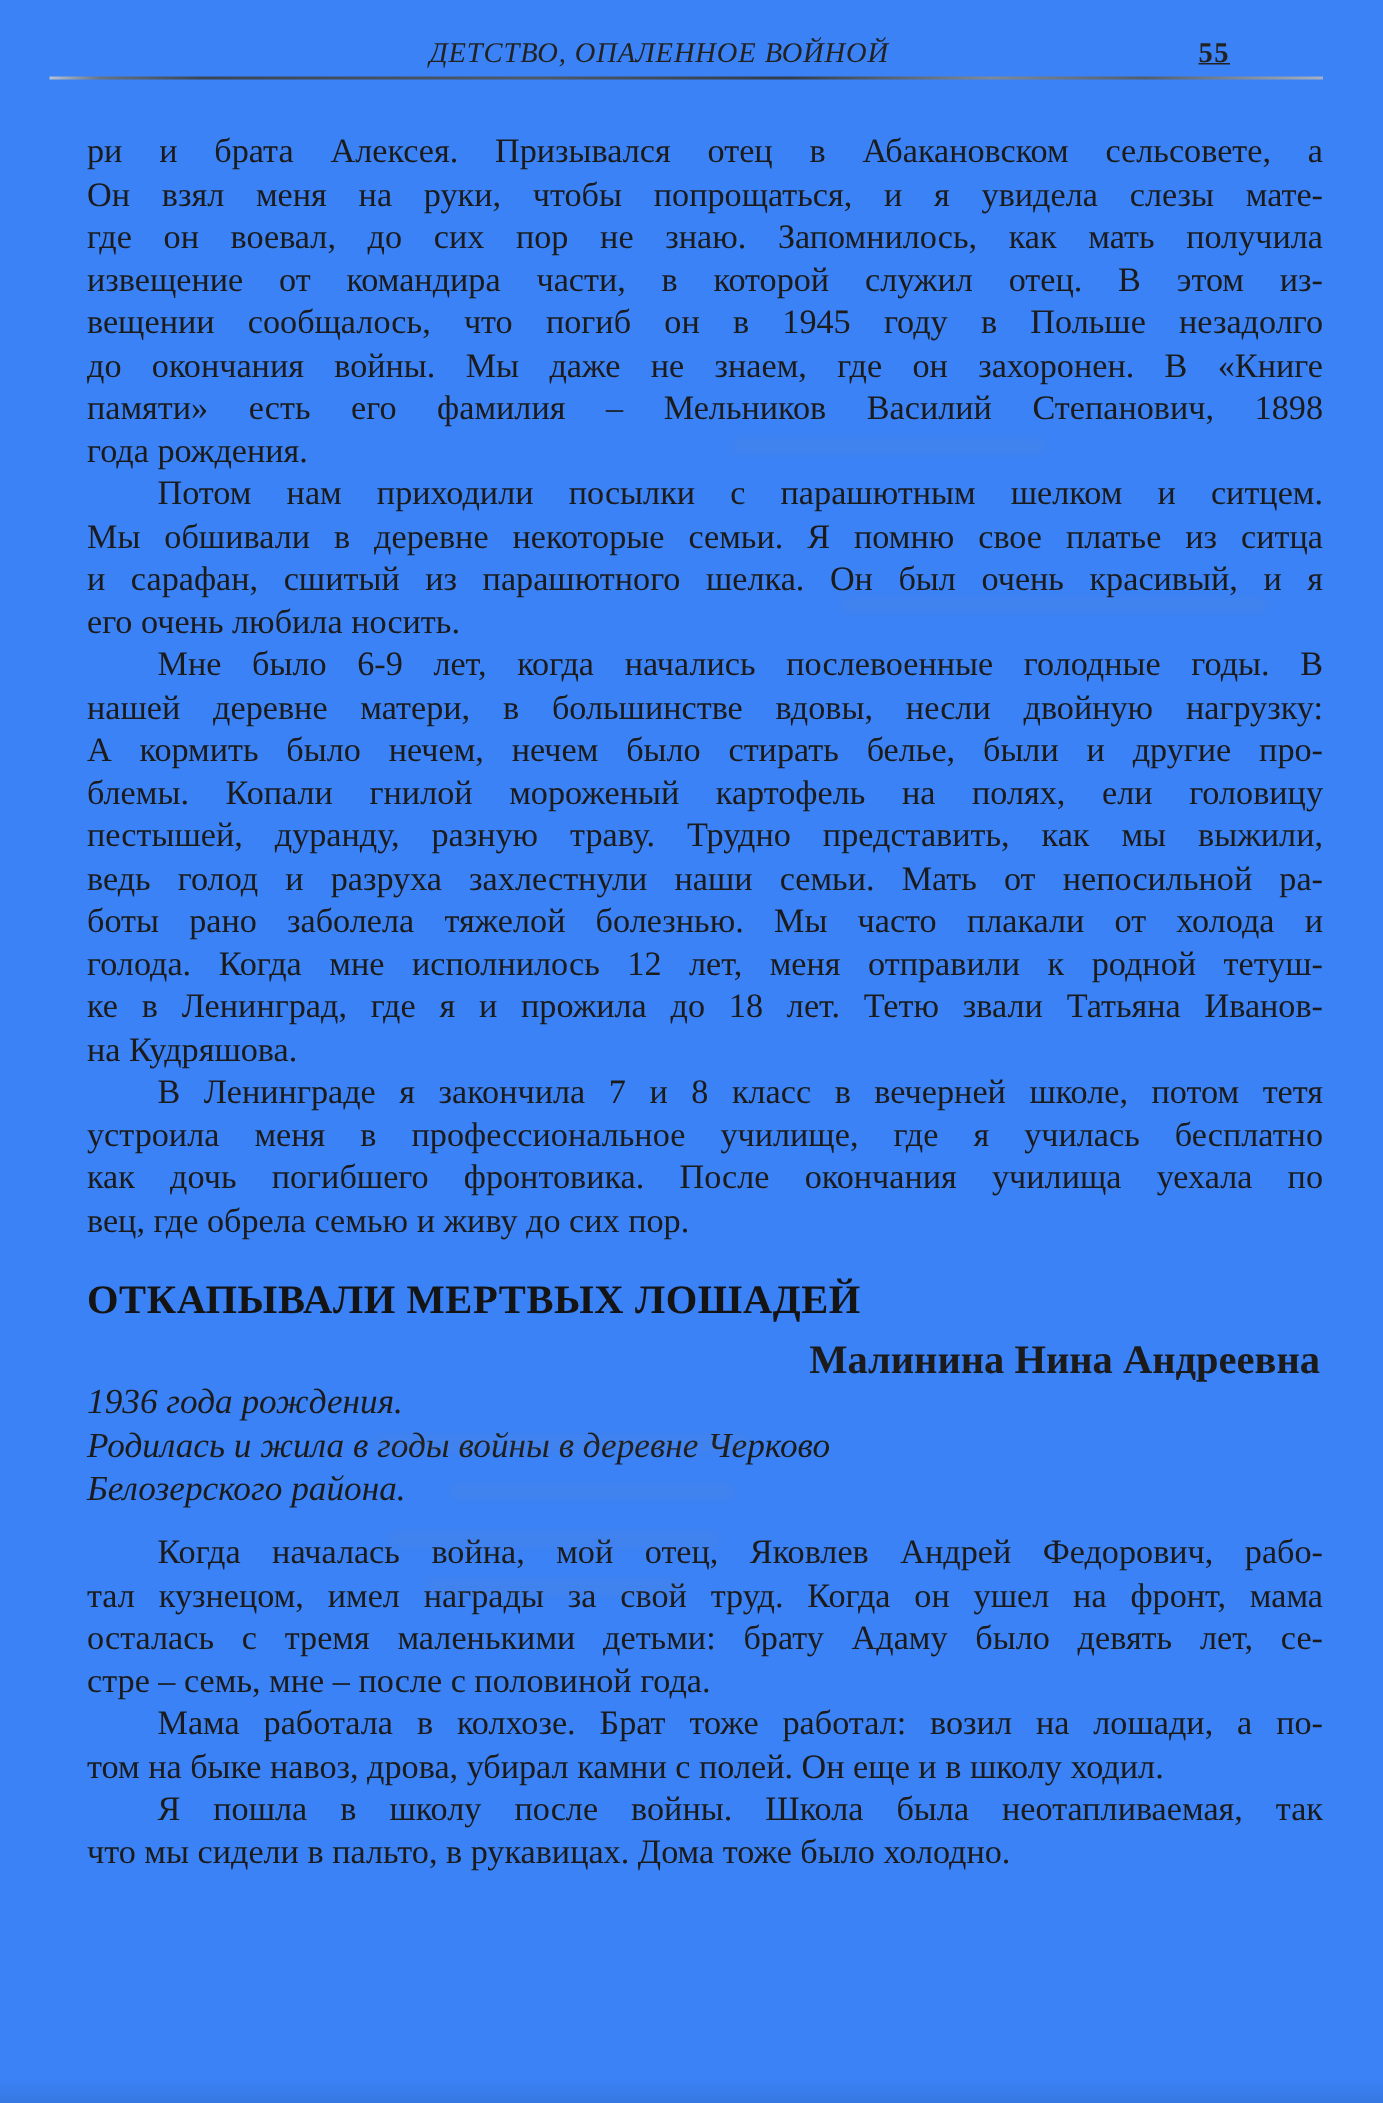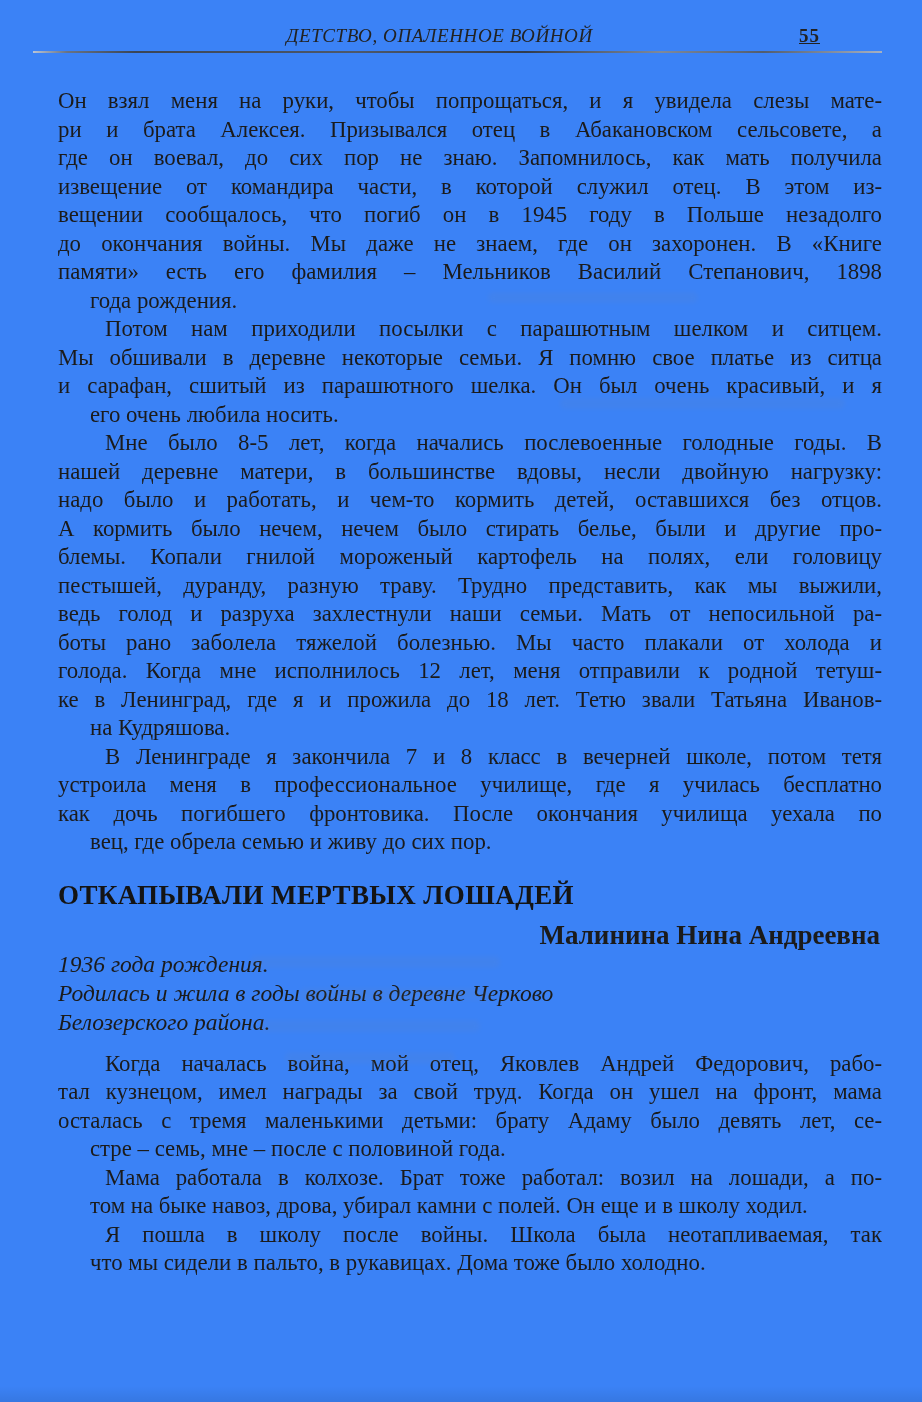--- a/index.html
+++ b/index.html
@@ -24,21 +24,21 @@
     opacity:.85;
   }
   
   .text-column {
     position:absolute; top:87px; left:58px; width:824px;
     font-size:22.8px; line-height:28.5px;
   }
   .paragraph { margin:0; }
   .tline { text-align:justify; text-align-last:justify; height:28.5px; overflow:hidden; }
   .tline.first-indent { padding-left:47px; }
-  .tline.last { text-align-last:left;margin-left:32px; }
+  .tline.last { text-align-last:left; }
   
   .section-title {
     margin:21px 0 0 0; padding-right:55px; text-align:left;
     font-size:27px; font-weight:bold; letter-spacing:0.4px; line-height:34px; color:#141414;
   }
   .byline { margin-top:9px; line-height:29px; }
   .byline-author { text-align:right; font-weight:bold; font-size:27px; padding-right:2px; }
   .byline-born, .bio-line { text-align:left; font-style:italic; font-size:23.5px; padding-right:34px; }
   .after-byline { margin-top:13px; }
   
@@ -62,39 +62,38 @@
   <header class="running-header">
     <span class="running-title">ДЕТСТВО, ОПАЛЕННОЕ ВОЙНОЙ</span>
     <span class="page-number">55</span>
   </header>
 
   <div class="header-rule"></div>
 
   <main class="text-column">
     <section id="memoir-end">
         <div class="paragraph">
+          <div class="tline">ри и брата Алексея. Призывался отец в Абакановском сельсовете, а</div>
           <div class="tline">Он взял меня на руки, чтобы попрощаться, и я увидела слезы мате-</div>
-          <div class="tline">ри и брата Алексея. Призывался отец в Абакановском сельсовете, а</div>
           <div class="tline">где он воевал, до сих пор не знаю. Запомнилось, как мать получила</div>
           <div class="tline">извещение от командира части, в которой служил отец. В этом из-</div>
           <div class="tline">вещении сообщалось, что погиб он в 1945 году в Польше незадолго</div>
           <div class="tline">до окончания войны. Мы даже не знаем, где он захоронен. В «Книге</div>
           <div class="tline">памяти» есть его фамилия – Мельников Василий Степанович, 1898</div>
           <div class="tline last">года рождения.</div>
         </div>
         <div class="paragraph">
           <div class="tline first-indent">Потом нам приходили посылки с парашютным шелком и ситцем.</div>
           <div class="tline">Мы обшивали в деревне некоторые семьи. Я помню свое платье из ситца</div>
           <div class="tline">и сарафан, сшитый из парашютного шелка. Он был очень красивый, и я</div>
           <div class="tline last">его очень любила носить.</div>
         </div>
         <div class="paragraph">
-          <div class="tline first-indent">Мне было 8-5 лет, когда начались послевоенные голодные годы. В</div>
+          <div class="tline first-indent">Мне было 6-9 лет, когда начались послевоенные голодные годы. В</div>
           <div class="tline">нашей деревне матери, в большинстве вдовы, несли двойную нагрузку:</div>
-          <div class="tline">надо было и работать, и чем-то кормить детей, оставшихся без отцов.</div>
           <div class="tline">А кормить было нечем, нечем было стирать белье, были и другие про-</div>
           <div class="tline">блемы. Копали гнилой мороженый картофель на полях, ели головицу</div>
           <div class="tline">пестышей, дуранду, разную траву. Трудно представить, как мы выжили,</div>
           <div class="tline">ведь голод и разруха захлестнули наши семьи. Мать от непосильной ра-</div>
           <div class="tline">боты рано заболела тяжелой болезнью. Мы часто плакали от холода и</div>
           <div class="tline">голода. Когда мне исполнилось 12 лет, меня отправили к родной тетуш-</div>
           <div class="tline">ке в Ленинград, где я и прожила до 18 лет. Тетю звали Татьяна Иванов-</div>
           <div class="tline last">на Кудряшова.</div>
         </div>
         <div class="paragraph">

